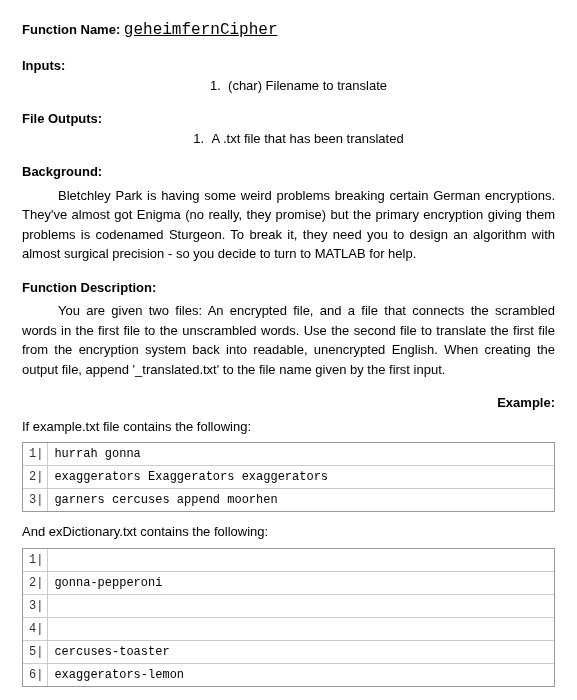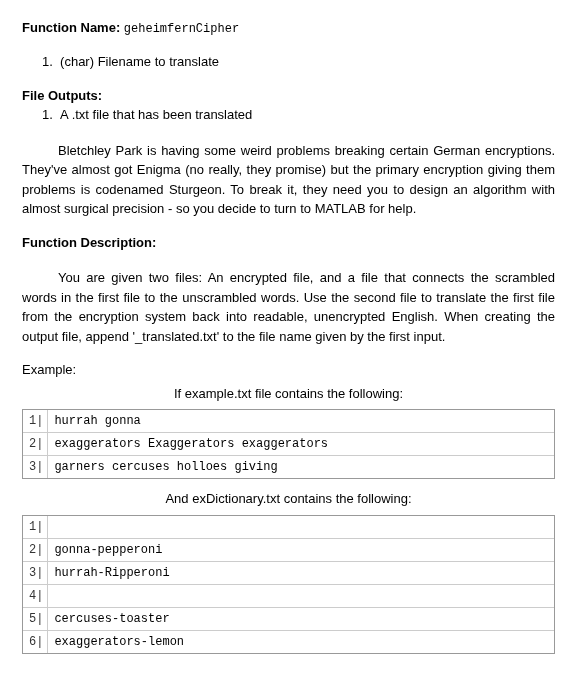--- a/index.html
+++ b/index.html
@@ -26,21 +26,22 @@
     .function-name-line {
       margin-bottom: 14px;
     }
 
     .bold-label {
       font-weight: bold;
     }
 
     .code-font {
       font-family: 'Courier New', Courier, monospace;
-      font-size: 12px;
+      font-size: 16px;
+      text-decoration: underline;
     }
 
     .code-box {
       border: 1px solid #999;
       margin-top: 6px;
       margin-bottom: 6px;
     }
 
     .code-box-row {
       display: flex;
@@ -66,68 +67,71 @@
     }
 
     .line-content {
       padding: 2px 6px;
       white-space: pre;
     }
 
     .body-text {
       text-indent: 36px;
       text-align: justify;
-      margin-top: 16px;
+      margin-top: 4px;
     }
 
     .example-header {
-      font-weight: normal;
+      font-weight: bold;
+      text-align: right;
     }
 
     .example-subtext {
       margin-top: 4px;
       margin-bottom: 4px;
-      text-align: center;
     }
 
     ul.inputs-list {
       list-style: none;
       margin-left: 20px;
     }
 
     ul.inputs-list li {
       margin-bottom: 2px;
+      text-align: center;
     }
   </style>
 </head>
 <body>
 
 <div class="section function-name-line">
   <span class="bold-label">Function Name:</span>
   <span class="code-font">geheimfernCipher</span>
 </div>
 
 <div class="section">
+  <div class="bold-label">Inputs:</div>
   <ul class="inputs-list">
     <li>
       <span>1.&nbsp;&nbsp;</span><span>(char) Filename to translate</span>
     </li>
   </ul>
 </div>
 
 <div class="section">
   <div class="bold-label">File Outputs:</div>
   <ul class="inputs-list">
     <li>
       <span>1.&nbsp;&nbsp;</span><span>A .txt file that has been translated</span>
     </li>
   </ul>
 </div>
 
 <div class="section">
+  <div class="bold-label">Background:</div>
   <div class="body-text">Bletchley Park is having some weird problems breaking certain German encryptions. They've almost got Enigma (no really, they promise) but the primary encryption giving them problems is codenamed Sturgeon. To break it, they need you to design an algorithm with almost surgical precision - so you decide to turn to MATLAB for help.</div>
 </div>
 
 <div class="section">
   <div class="bold-label">Function Description:</div>
   <div class="body-text">You are given two files: An encrypted file, and a file that connects the scrambled words in the first file to the unscrambled words. Use the second file to translate the first file from the encryption system back into readable, unencrypted English. When creating the output file, append '_translated.txt' to the file name given by the first input.</div>
 </div>
 
 <div class="section">
   <div class="example-header">Example:</div>
@@ -137,37 +141,36 @@
       <div class="code-box-row">
         <span class="line-num">1|</span>
         <span class="line-content">hurrah gonna</span>
       </div>
       <div class="code-box-row">
         <span class="line-num">2|</span>
         <span class="line-content">exaggerators Exaggerators exaggerators</span>
       </div>
       <div class="code-box-row">
         <span class="line-num">3|</span>
-        <span class="line-content">garners cercuses holloes giving</span>
+        <span class="line-content">garners cercuses append moorhen</span>
       </div>
     </div>
 
   <div class="example-subtext" style="margin-top:10px;">And exDictionary.txt contains the following:</div>
 
   <div class="code-box" id="box2">
       <div class="code-box-row">
         <span class="line-num">1|</span>
       </div>
       <div class="code-box-row">
         <span class="line-num">2|</span>
         <span class="line-content">gonna-pepperoni</span>
       </div>
       <div class="code-box-row">
         <span class="line-num">3|</span>
-        <span class="line-content">hurrah-Ripperoni</span>
       </div>
       <div class="code-box-row">
         <span class="line-num">4|</span>
       </div>
       <div class="code-box-row">
         <span class="line-num">5|</span>
         <span class="line-content">cercuses-toaster</span>
       </div>
       <div class="code-box-row">
         <span class="line-num">6|</span>

